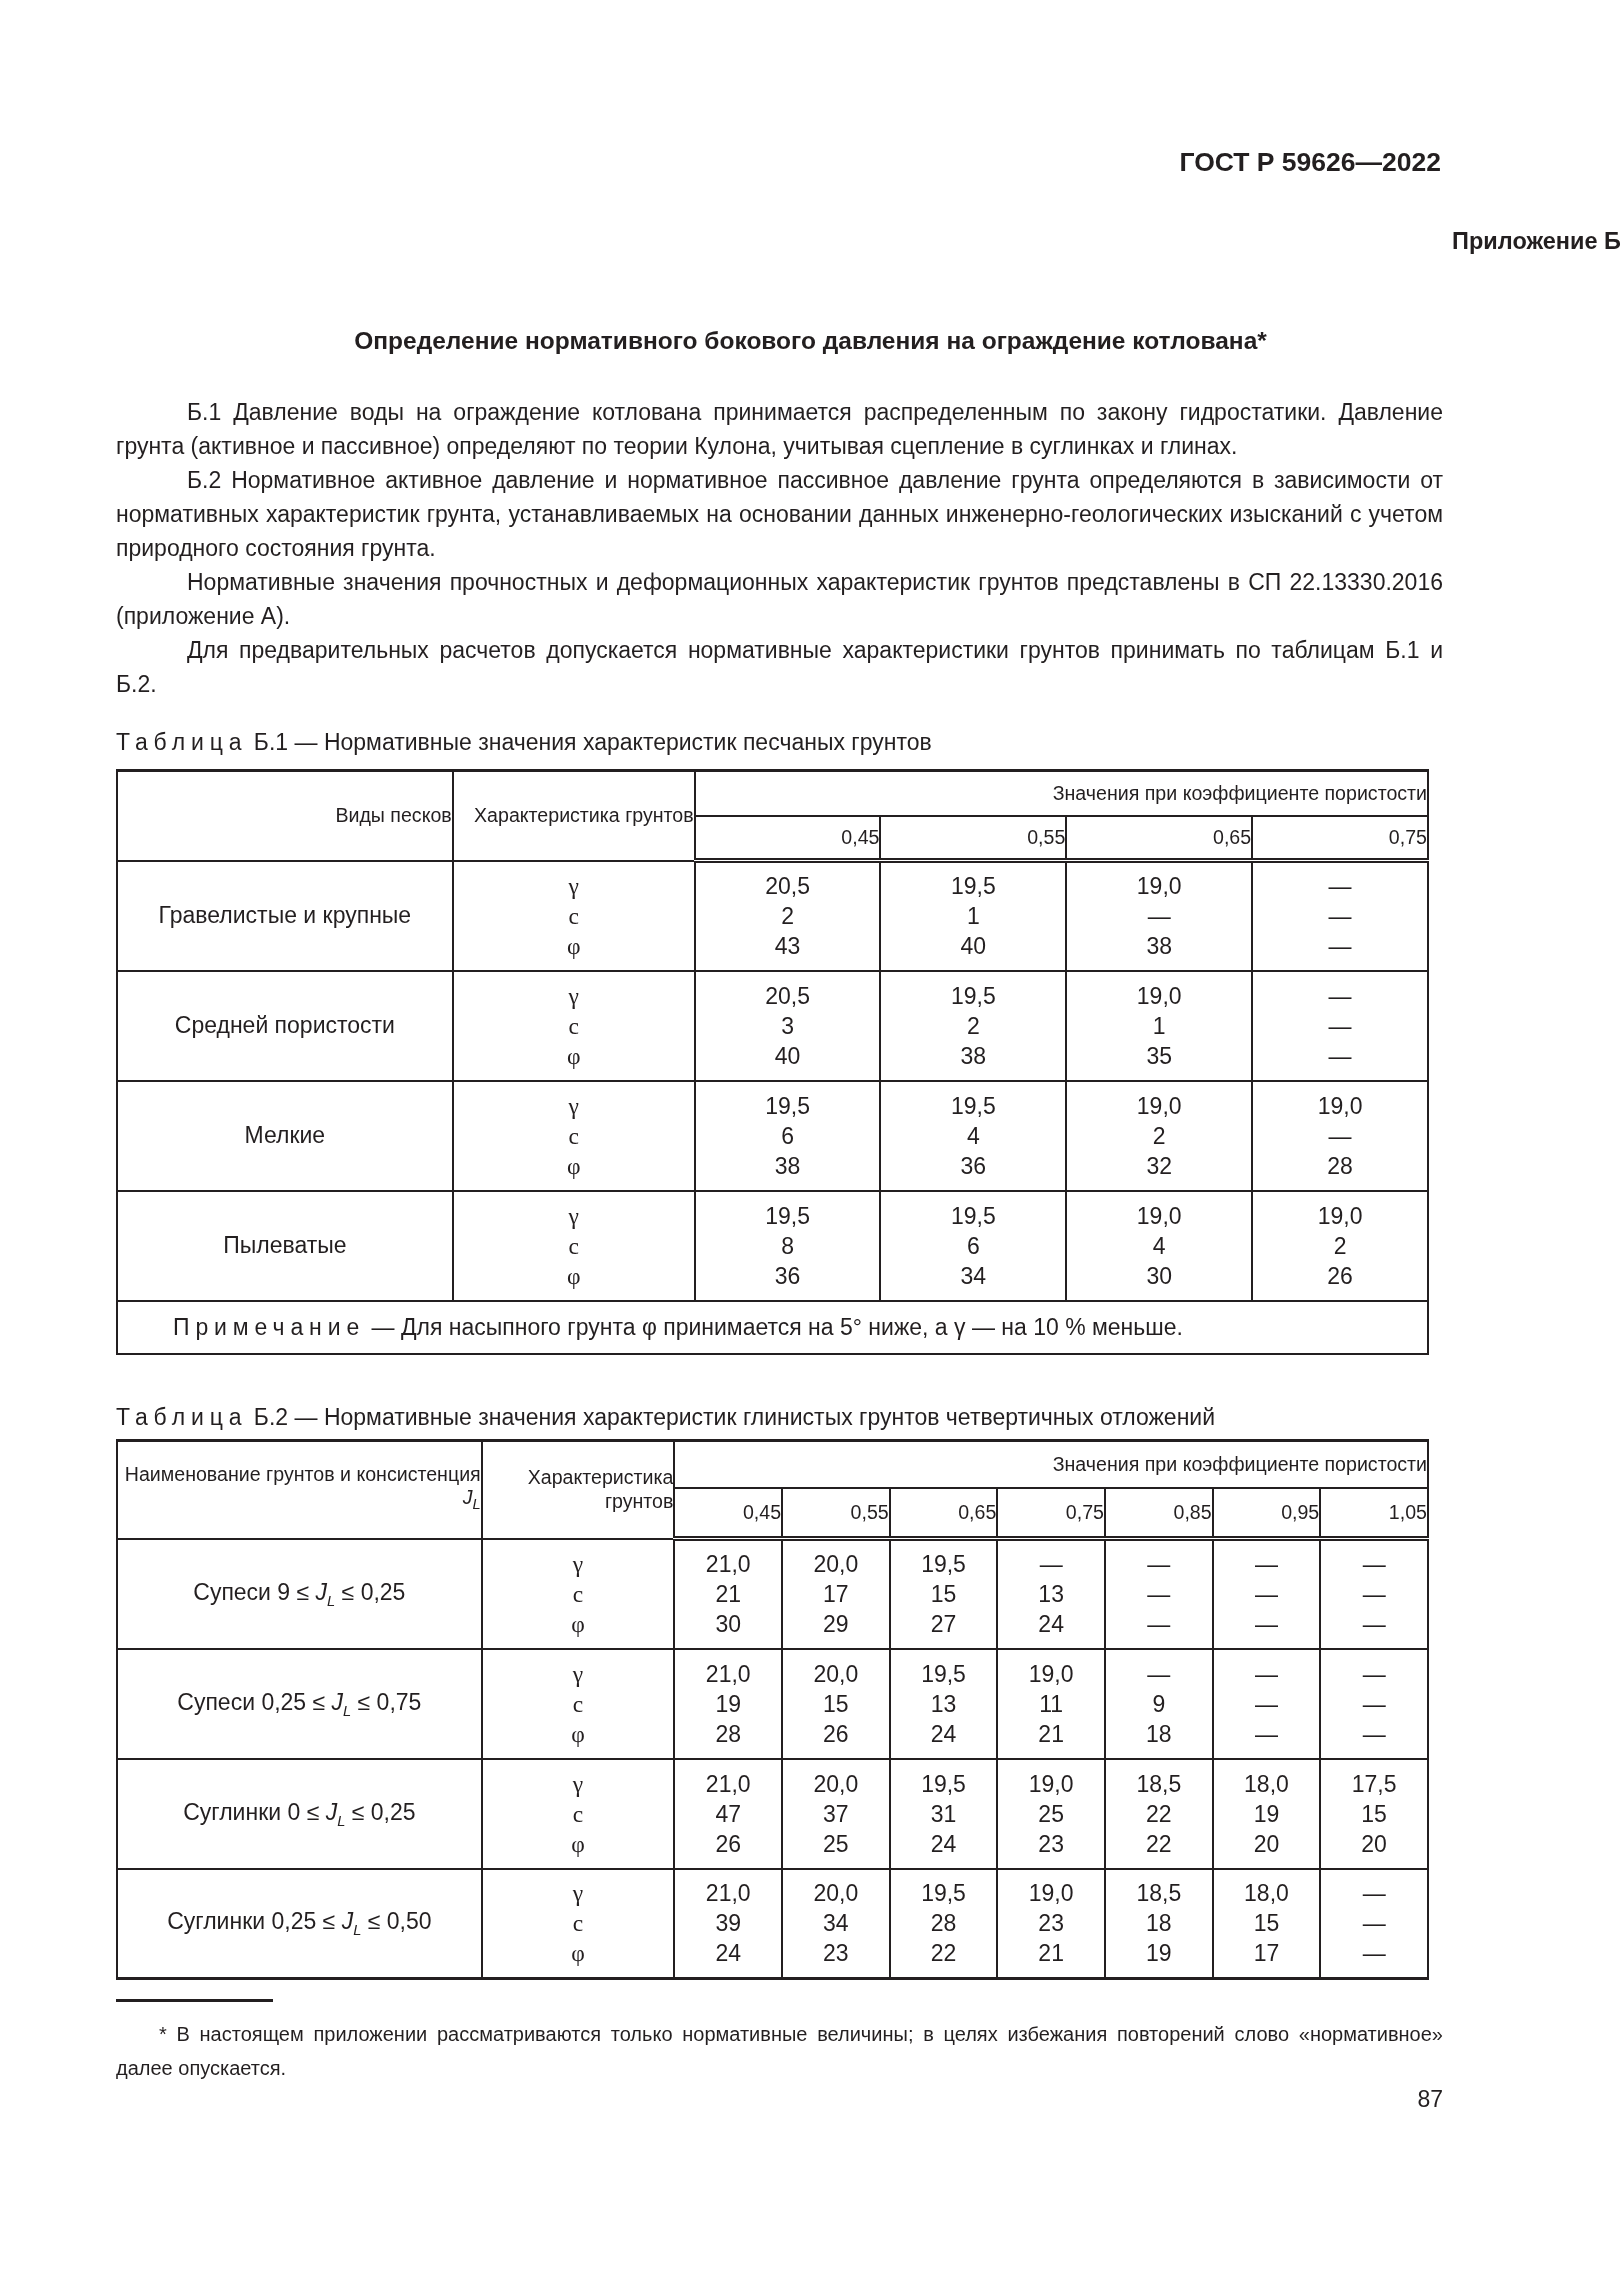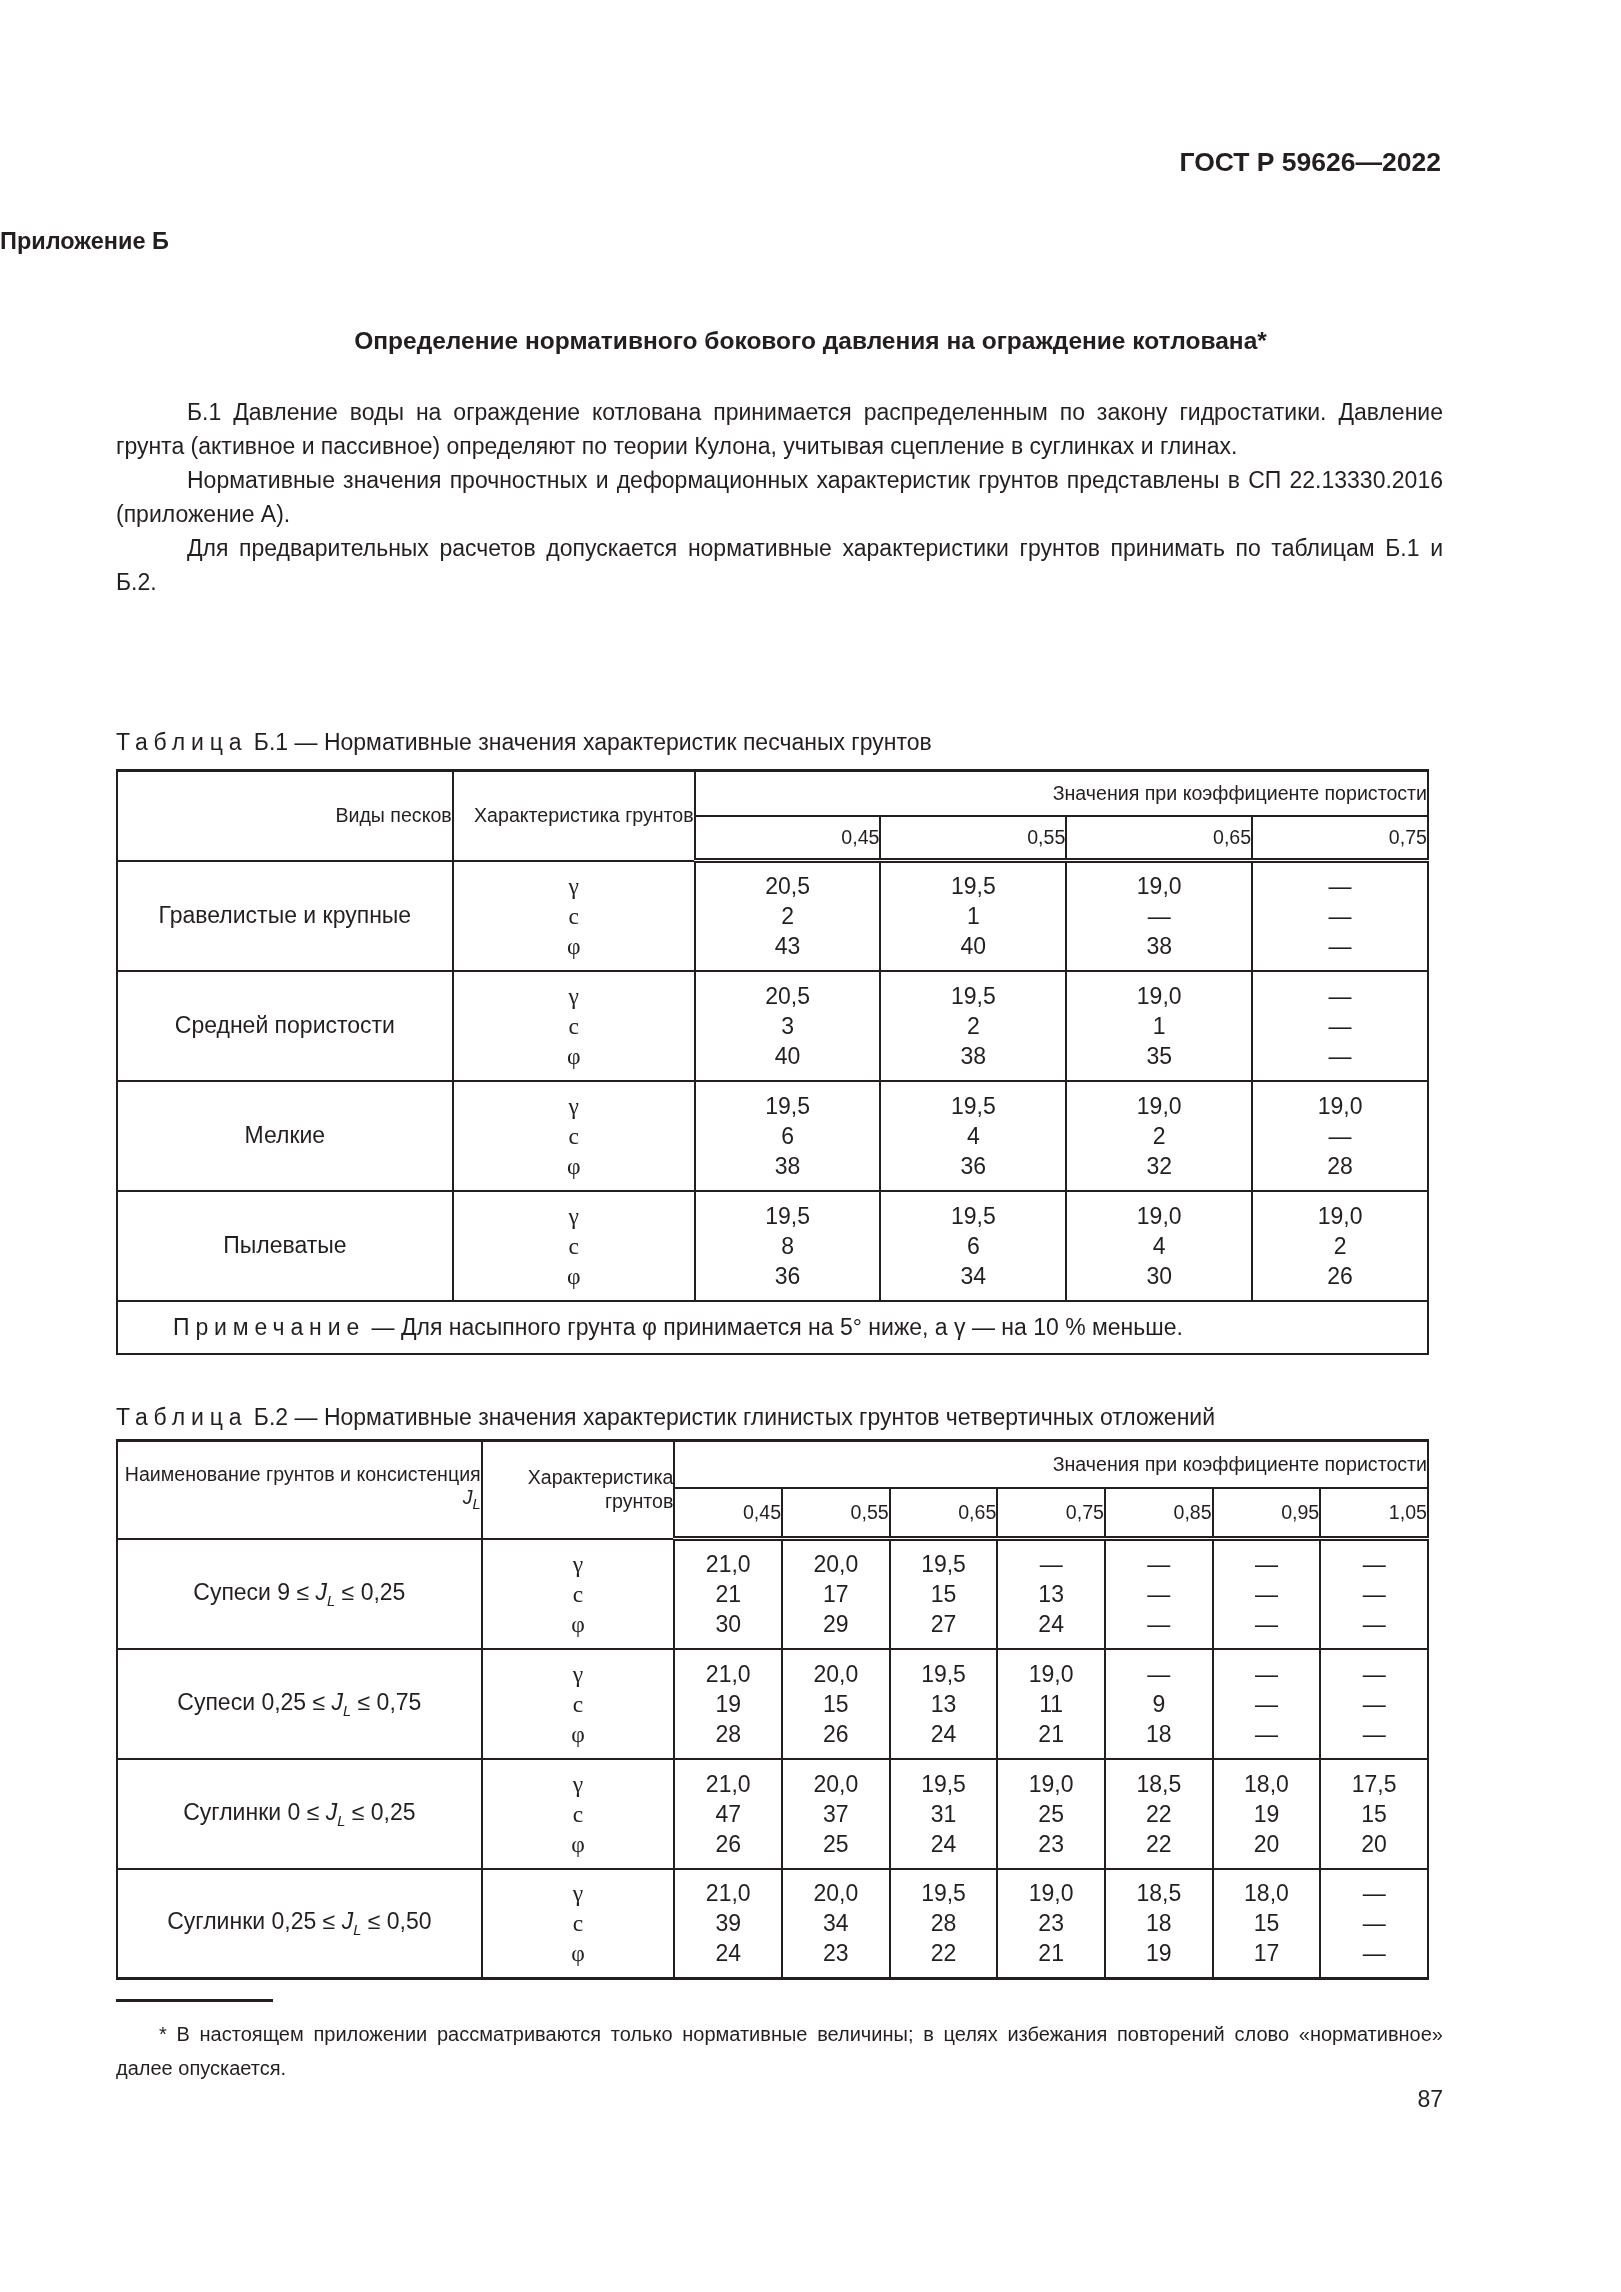--- a/index.html
+++ b/index.html
@@ -1,18 +1,18 @@
 <!DOCTYPE html>
 <html><head>
 <meta charset="utf-8">
 <style>
   html, body { margin:0; padding:0; background:#ffffff; }
   body { width:1621px; height:2293px; position:relative; font-family:"Liberation Sans", sans-serif; color:#231f20; overflow:hidden; }
   .gost { position:absolute; top:147px; right:180px; font-size:26.5px; font-weight:bold; }
-  .app-title { position:absolute; top:223px; left:0; width:100%; text-align:left; font-size:23.5px; font-weight:bold; line-height:37px; }
+  .app-title { position:absolute; top:223px; left:0; width:100%; text-align:right; font-size:23.5px; font-weight:bold; line-height:37px; }
   .main-title { position:absolute; top:327px; left:0; width:100%; text-align:center; font-size:24.5px; font-weight:bold; }
   .body-text { position:absolute; top:395px; left:116px; width:1327px; font-size:23px; line-height:34px; text-align:justify; }
   .body-text p { margin:0; text-indent:71px; }
   .caption { position:absolute; left:116px; font-size:23px; }
   .caption .sp { letter-spacing:5.9px; }
   table.t { position:absolute; left:116px; border-collapse:collapse; font-size:23px; }
   table.t td { border:2px solid #231f20; text-align:center; vertical-align:middle; padding:0; }
   table.t .hdr { font-size:19.6px; line-height:23.5px;text-align:right; }
   table.t tr.last-hdr td { border-bottom:5.9px double #231f20; }
   table.t .outer-top td { border-top:3.9px solid #231f20; }
@@ -31,20 +31,21 @@
 <body>
 
 <div class="gost">ГОСТ Р 59626—2022</div>
 <div class="app-title">
   <div>Приложение Б</div>
 </div>
 <div class="main-title">Определение нормативного бокового давления на ограждение котлована*</div>
 
 <div class="body-text">
   <p>Б.1 Давление воды на ограждение котлована принимается распределенным по закону гидростатики. Давление грунта (активное и пассивное) определяют по теории Кулона, учитывая сцепление в суглинках и глинах.</p>
+  <p>Б.2 Нормативное активное давление и нормативное пассивное давление грунта определяются в зависимости от нормативных характеристик грунта, устанавливаемых на основании данных инженерно-геологических изысканий с учетом природного состояния грунта.</p>
   <p>Нормативные значения прочностных и деформационных характеристик грунтов представлены в СП 22.13330.2016 (приложение А).</p>
   <p>Для предварительных расчетов допускается нормативные характеристики грунтов принимать по таблицам Б.1 и Б.2.</p>
 </div>
 
 <div class="caption" style="top:729px;"><span class="sp">Таблица</span><span> Б.1 — Нормативные значения характеристик песчаных грунтов</span></div>
 <table class="t" style="top:769px; width:1313px;">
   <colgroup>
       <col style="width:336px">
       <col style="width:242px">
       <col style="width:186px">

